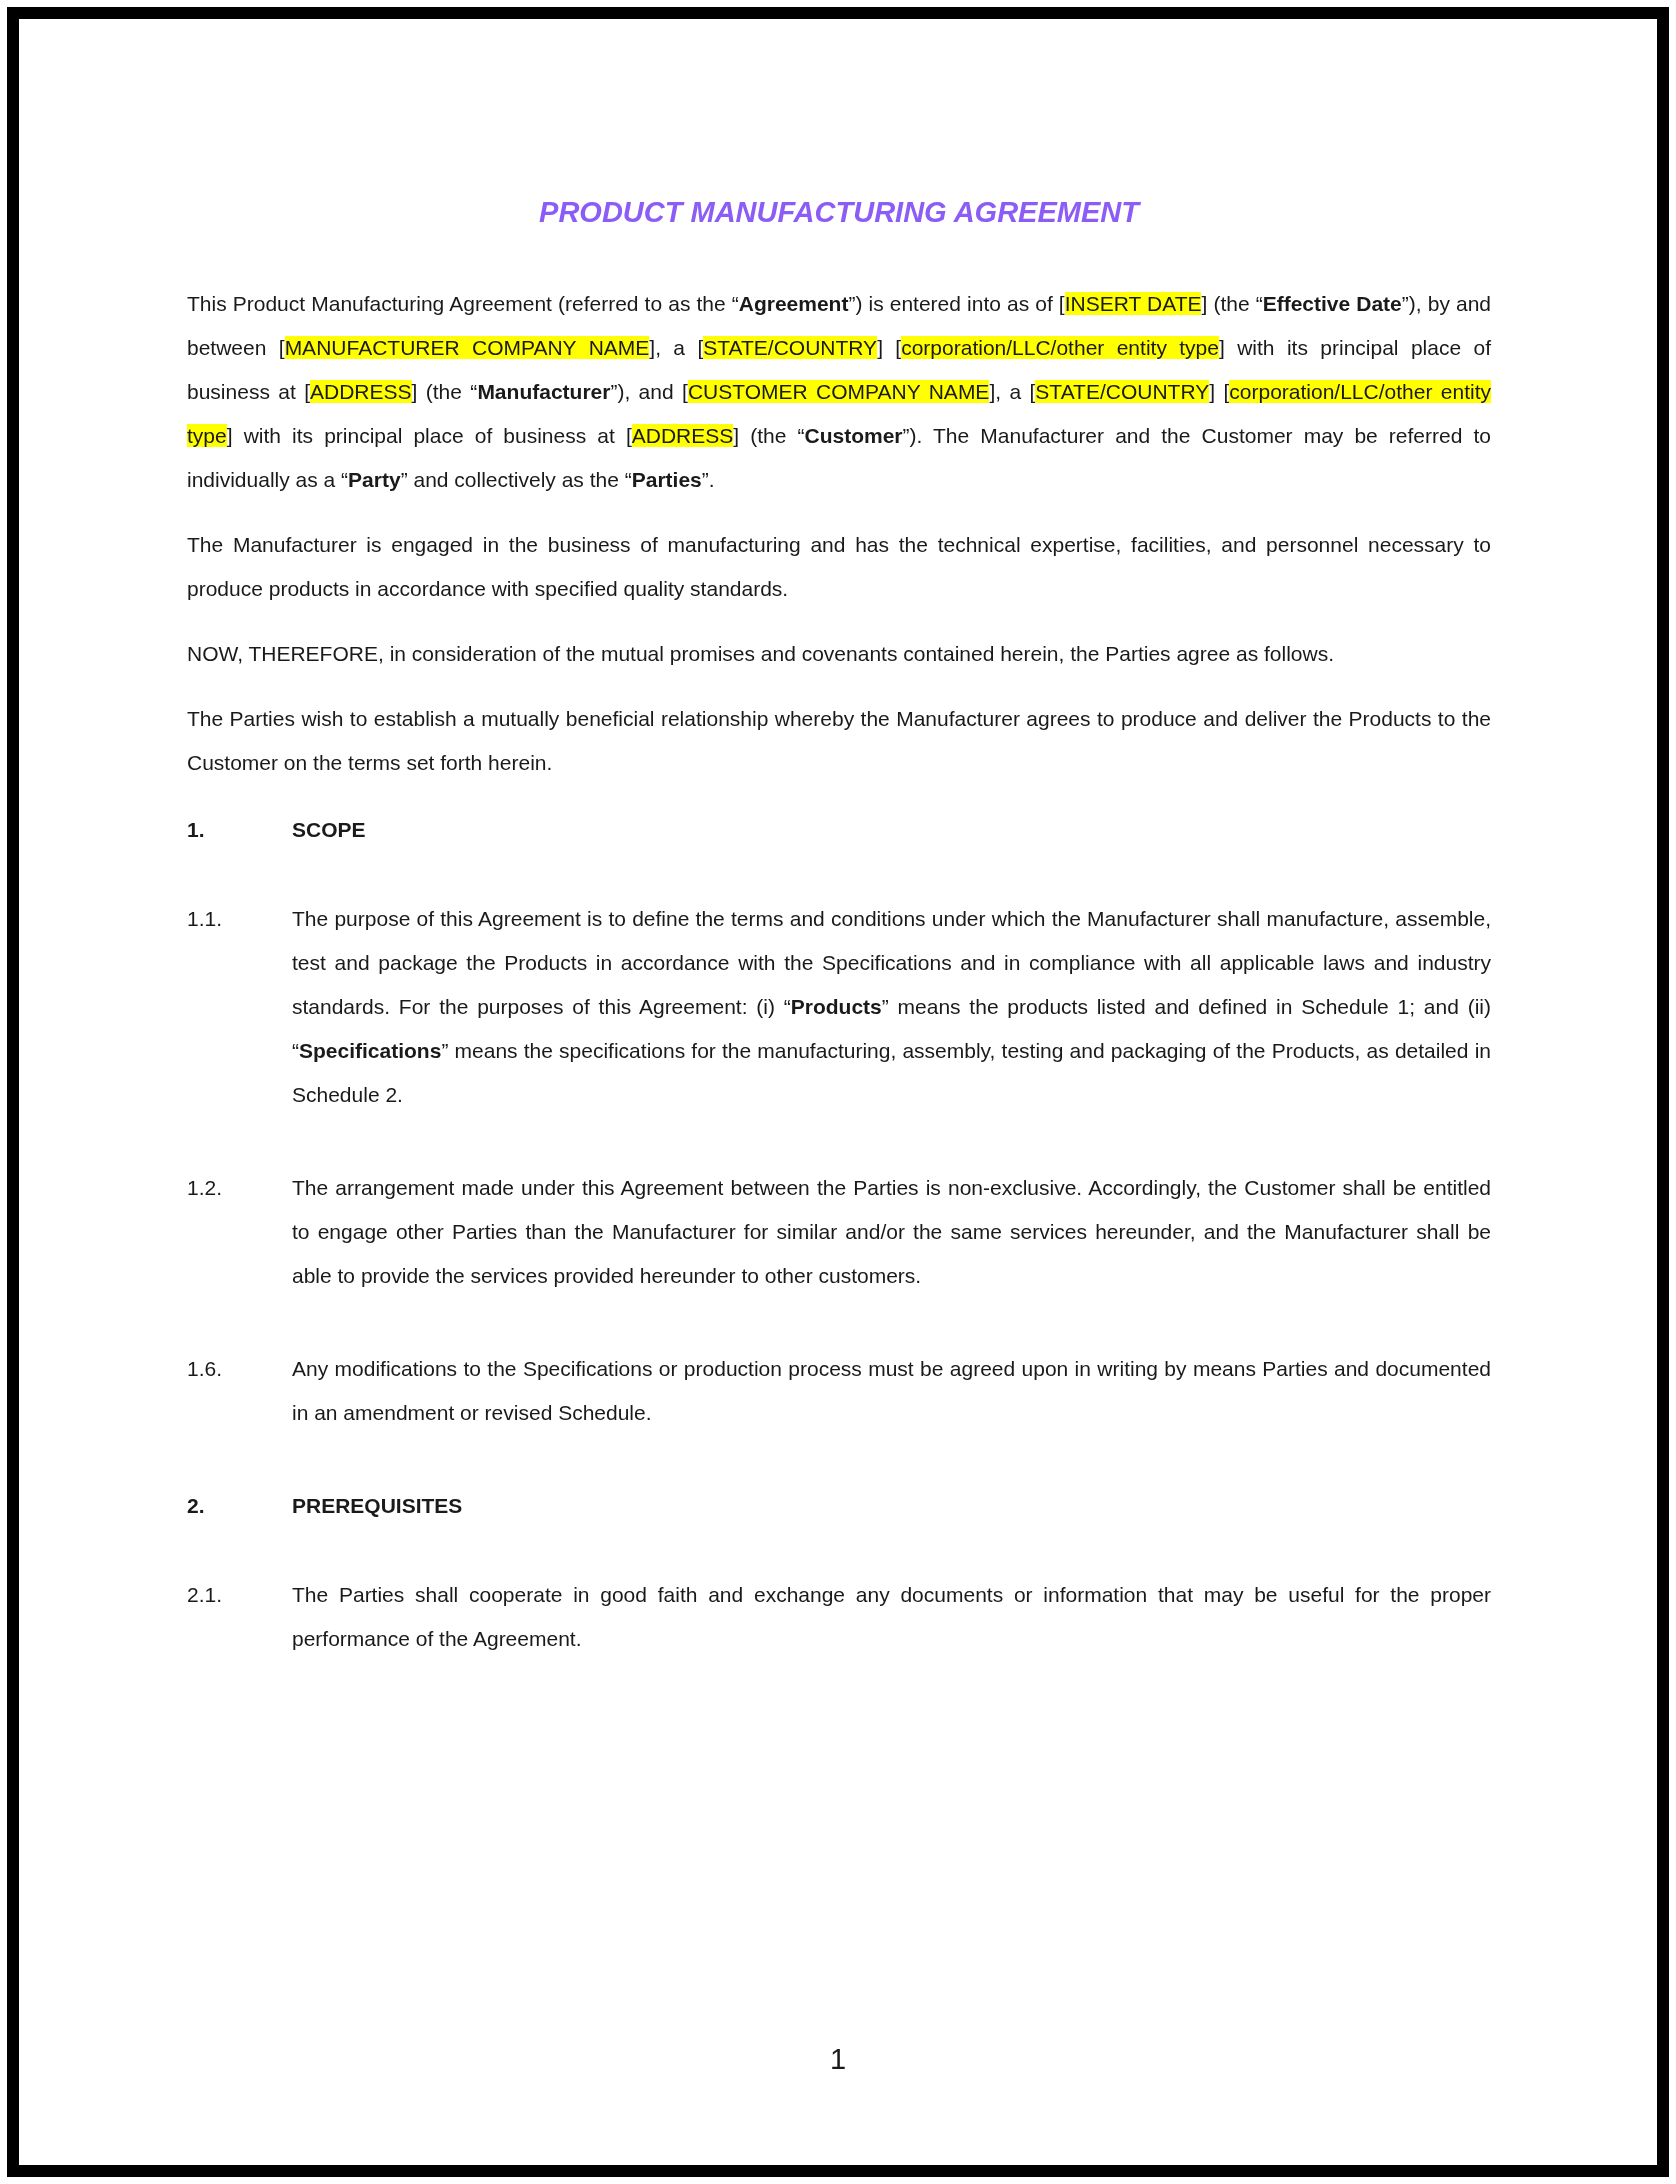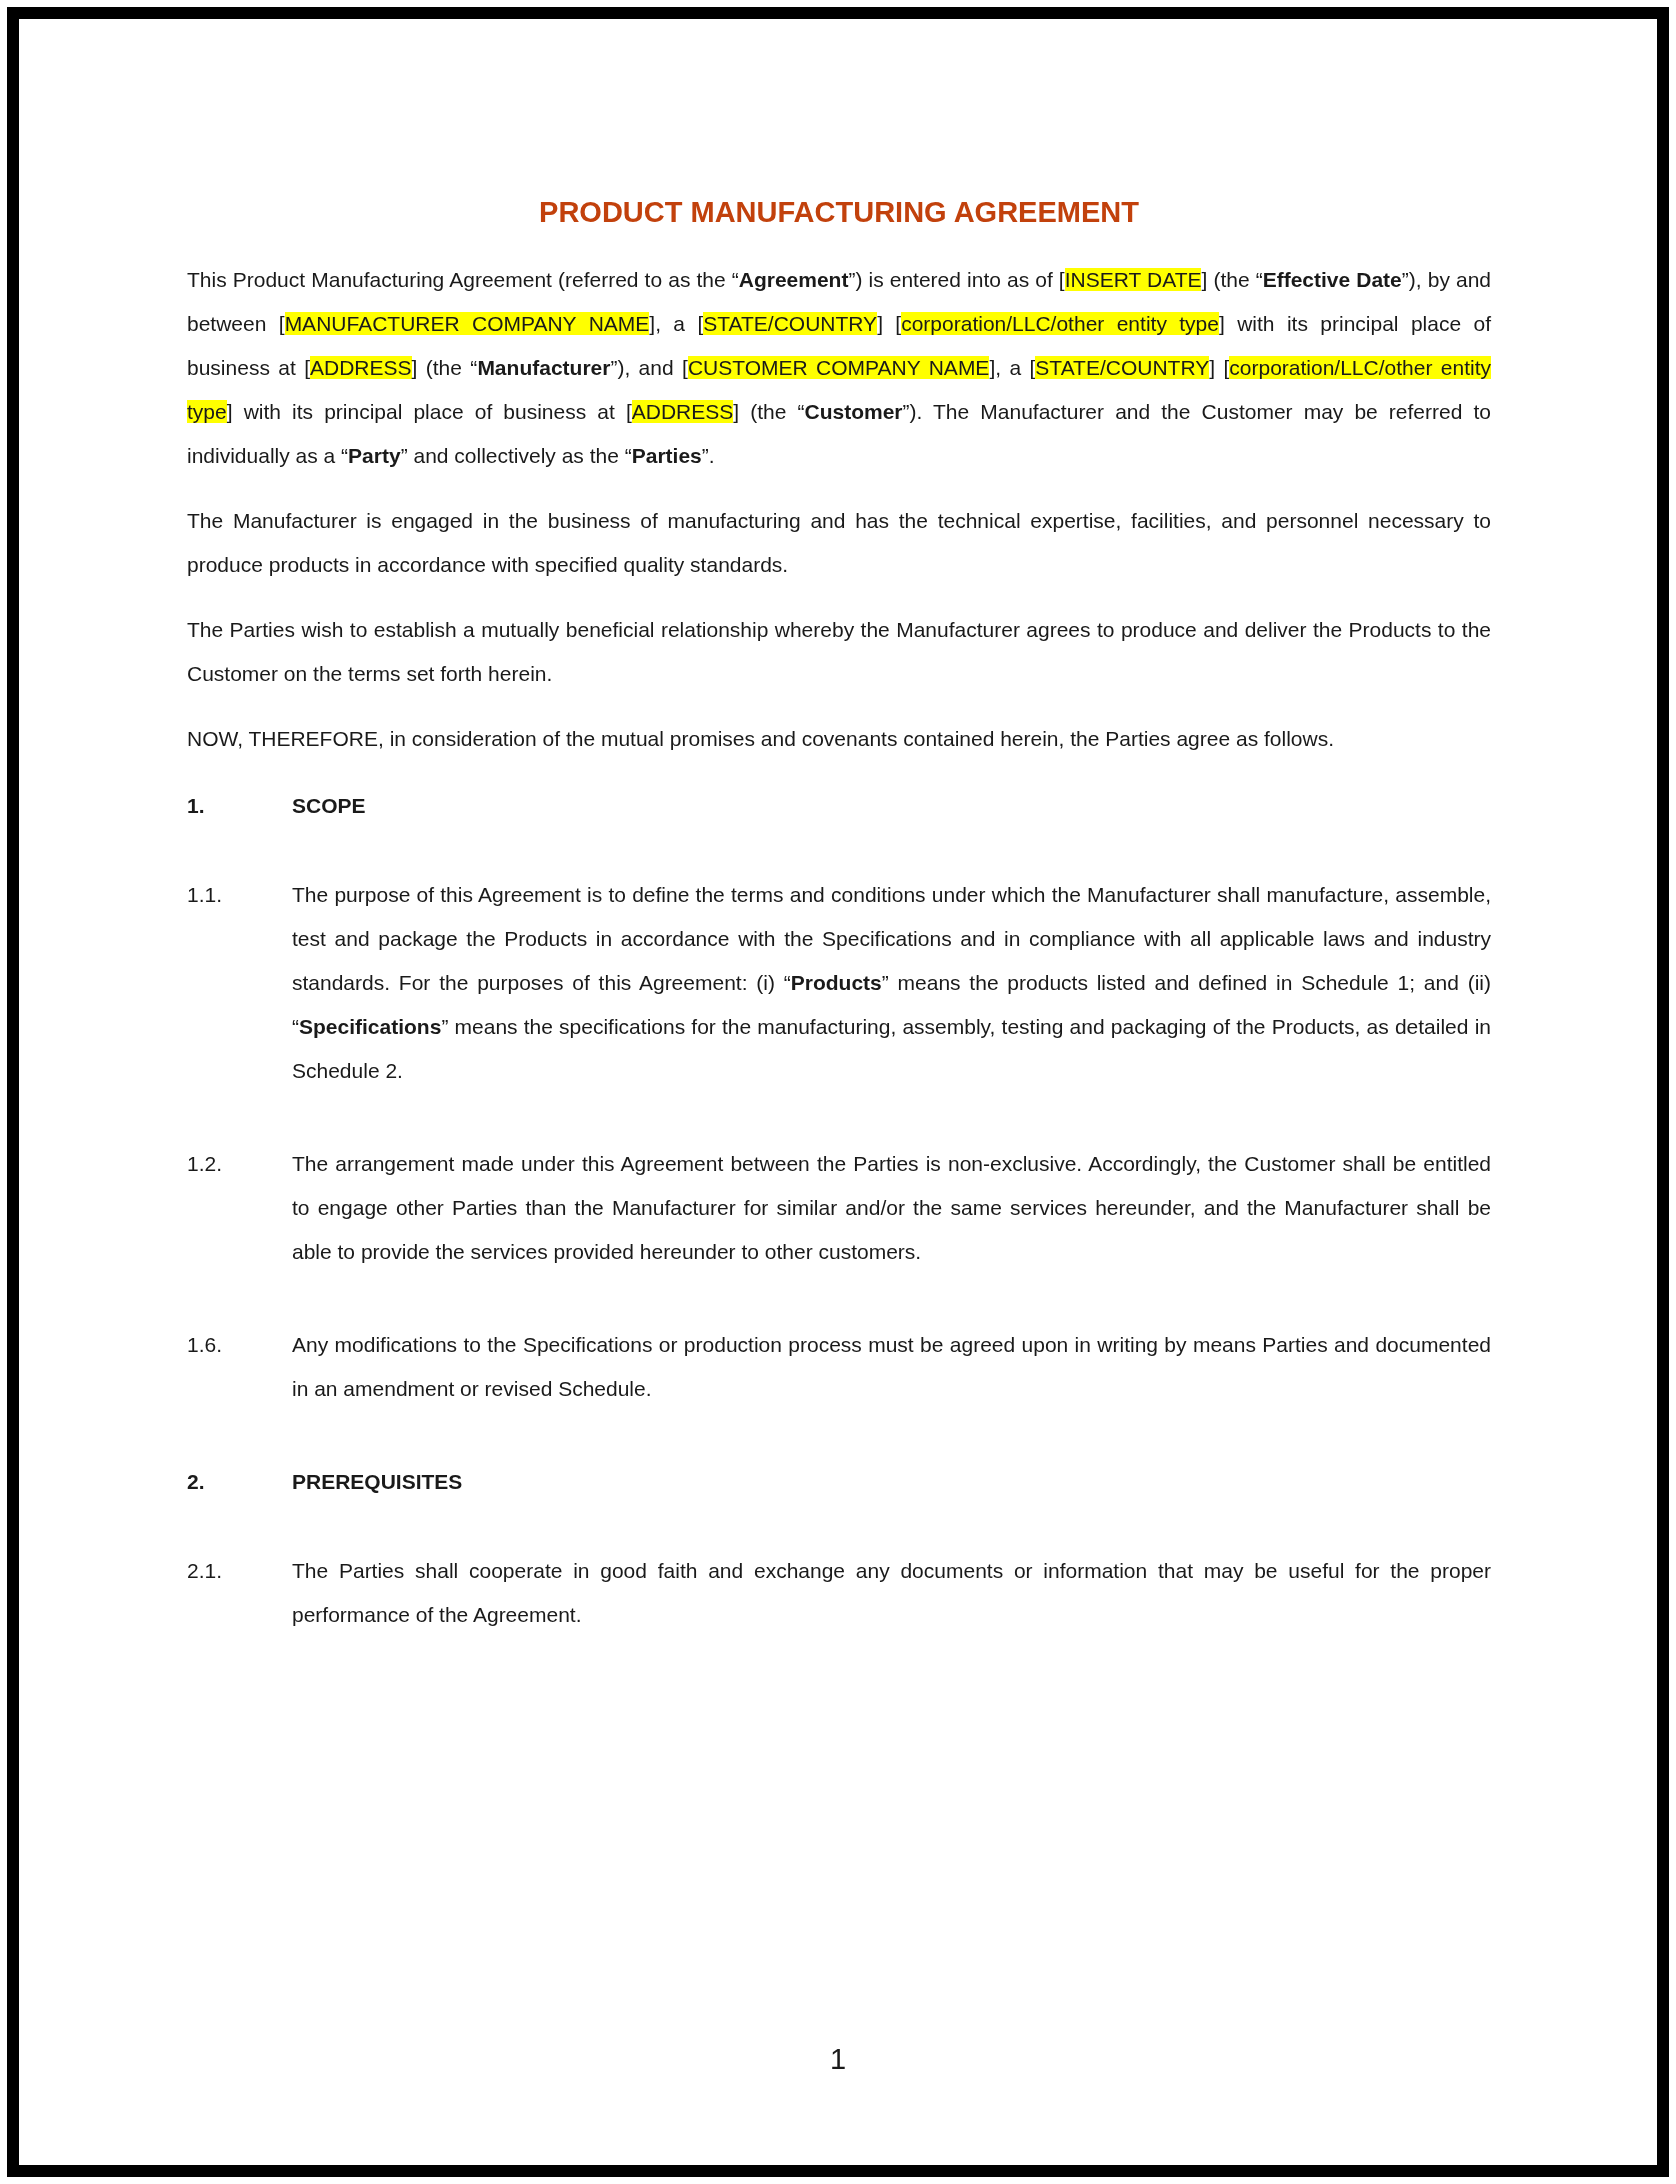--- a/index.html
+++ b/index.html
@@ -21,22 +21,23 @@
     position: absolute;
     left: 168px;
     right: 166px;
     top: 171px;
   }
   .doc-title {
     text-align: center;
     font-weight: bold;
     font-size: 29px;
     line-height: 44px;
-    margin-bottom: 24px;
-    color: #c2410c;
+    margin-bottom: 48px;
+    color: #8b5cf6;
+    font-style: italic;
   }
   .block { font-size: 21px; line-height: 44px; }
   .para {
     text-align: justify;
     margin-bottom: 21px;
   }
   .heading {
     display: flex;
     font-weight: bold;
     margin: 23px 0 45px 0;
@@ -61,22 +62,22 @@
 </style>
 </head>
 <body>
 
 <div class="frame">
   <div class="content">
     <div class="doc-title">PRODUCT MANUFACTURING AGREEMENT</div>
     <div id="doc-body">
         <p class="block para"><span>This Product Manufacturing Agreement (referred to as the “</span><span class="bold">Agreement</span><span>”) is entered into as of [</span><span class="hl">INSERT DATE</span><span>] (the “</span><span class="bold">Effective Date</span><span>”), by and between [</span><span class="hl">MANUFACTURER COMPANY NAME</span><span>], a [</span><span class="hl">STATE/COUNTRY</span><span>] [</span><span class="hl">corporation/LLC/other entity type</span><span>] with its principal place of business at [</span><span class="hl">ADDRESS</span><span>] (the “</span><span class="bold">Manufacturer</span><span>”), and [</span><span class="hl">CUSTOMER COMPANY NAME</span><span>], a [</span><span class="hl">STATE/COUNTRY</span><span>] [</span><span class="hl">corporation/LLC/other entity type</span><span>] with its principal place of business at [</span><span class="hl">ADDRESS</span><span>] (the “</span><span class="bold">Customer</span><span>”). The Manufacturer and the Customer may be referred to individually as a “</span><span class="bold">Party</span><span>” and collectively as the “</span><span class="bold">Parties</span><span>”.</span></p>
         <p class="block para"><span>The Manufacturer is engaged in the business of manufacturing and has the technical expertise, facilities, and personnel necessary to produce products in accordance with specified quality standards.</span></p>
+        <p class="block para"><span>NOW, THEREFORE, in consideration of the mutual promises and covenants contained herein, the Parties agree as follows.</span></p>
         <p class="block para"><span>The Parties wish to establish a mutually beneficial relationship whereby the Manufacturer agrees to produce and deliver the Products to the Customer on the terms set forth herein.</span></p>
-        <p class="block para"><span>NOW, THEREFORE, in consideration of the mutual promises and covenants contained herein, the Parties agree as follows.</span></p>
         <div class="block heading">
           <span class="num">1.</span>
           <span>SCOPE</span>
         </div>
         <div class="block numbered">
           <span class="num">1.1.</span>
           <div class="ntxt"><span>The purpose of this Agreement is to define the terms and conditions under which the Manufacturer shall manufacture, assemble, test and package the Products in accordance with the Specifications and in compliance with all applicable laws and industry standards. For the purposes of this Agreement: (i) “</span><span class="bold">Products</span><span>” means the products listed and defined in Schedule 1; and (ii) “</span><span class="bold">Specifications</span><span>” means the specifications for the manufacturing, assembly, testing and packaging of the Products, as detailed in Schedule 2.</span></div>
         </div>
         <div class="block numbered">
           <span class="num">1.2.</span>

